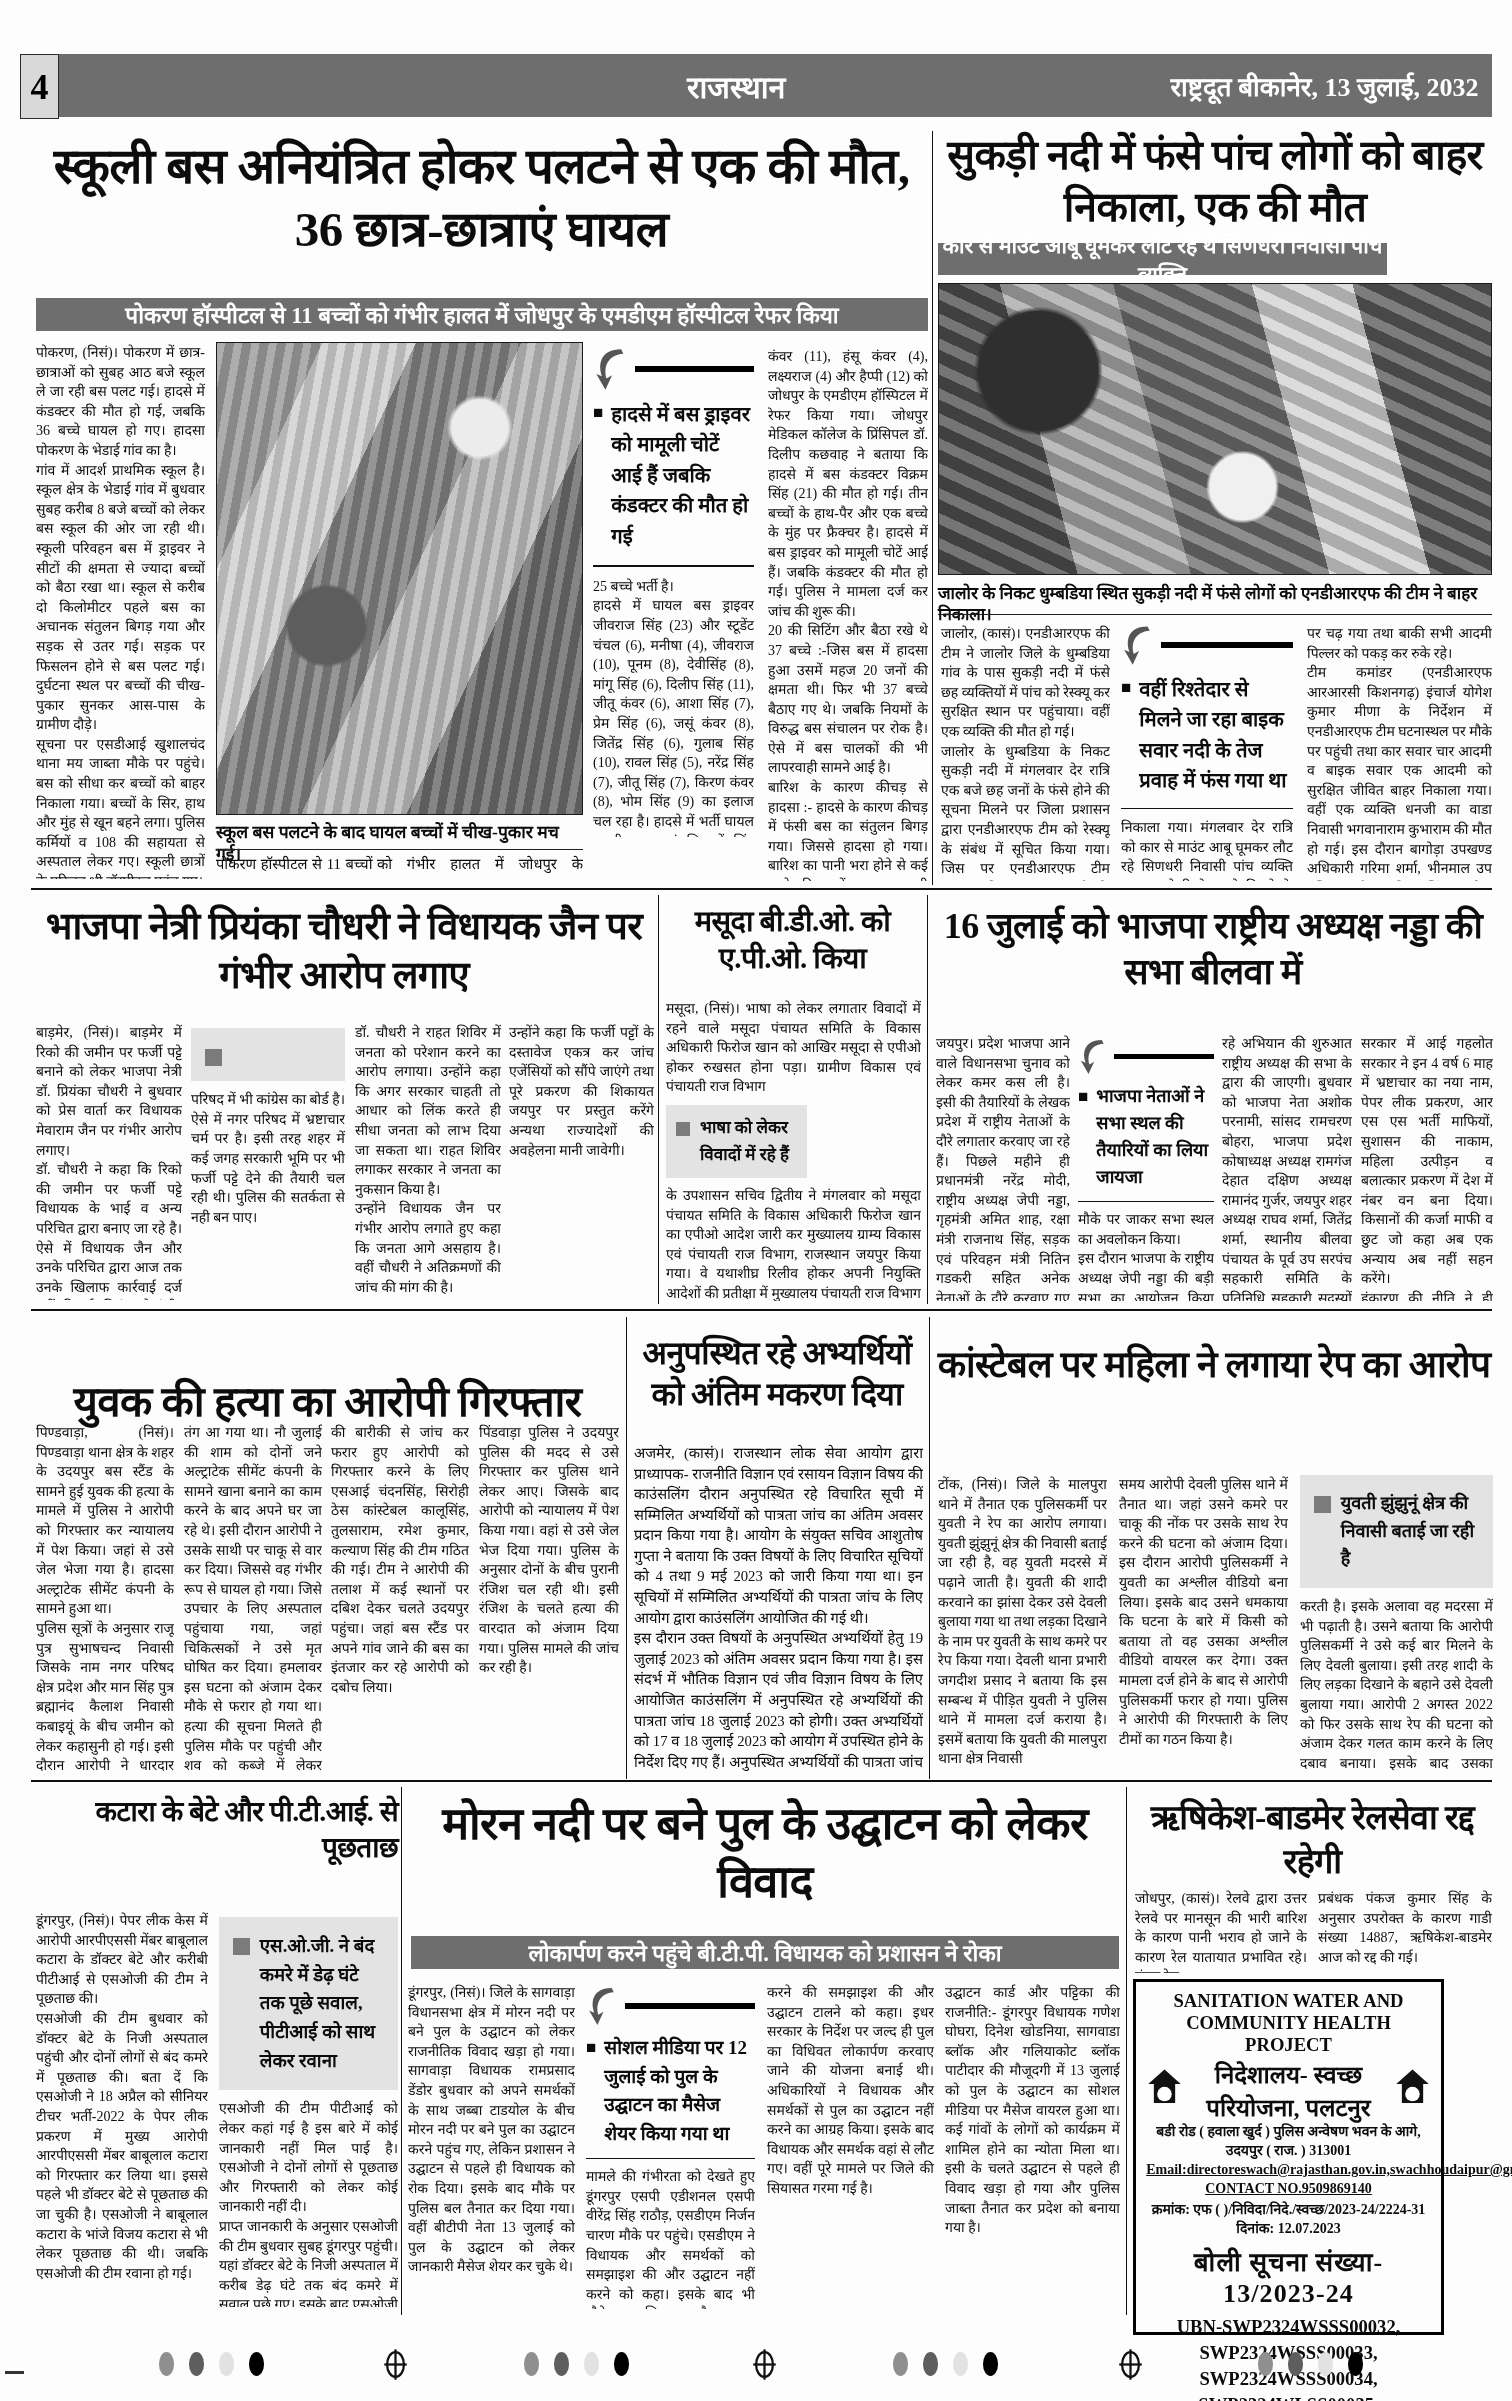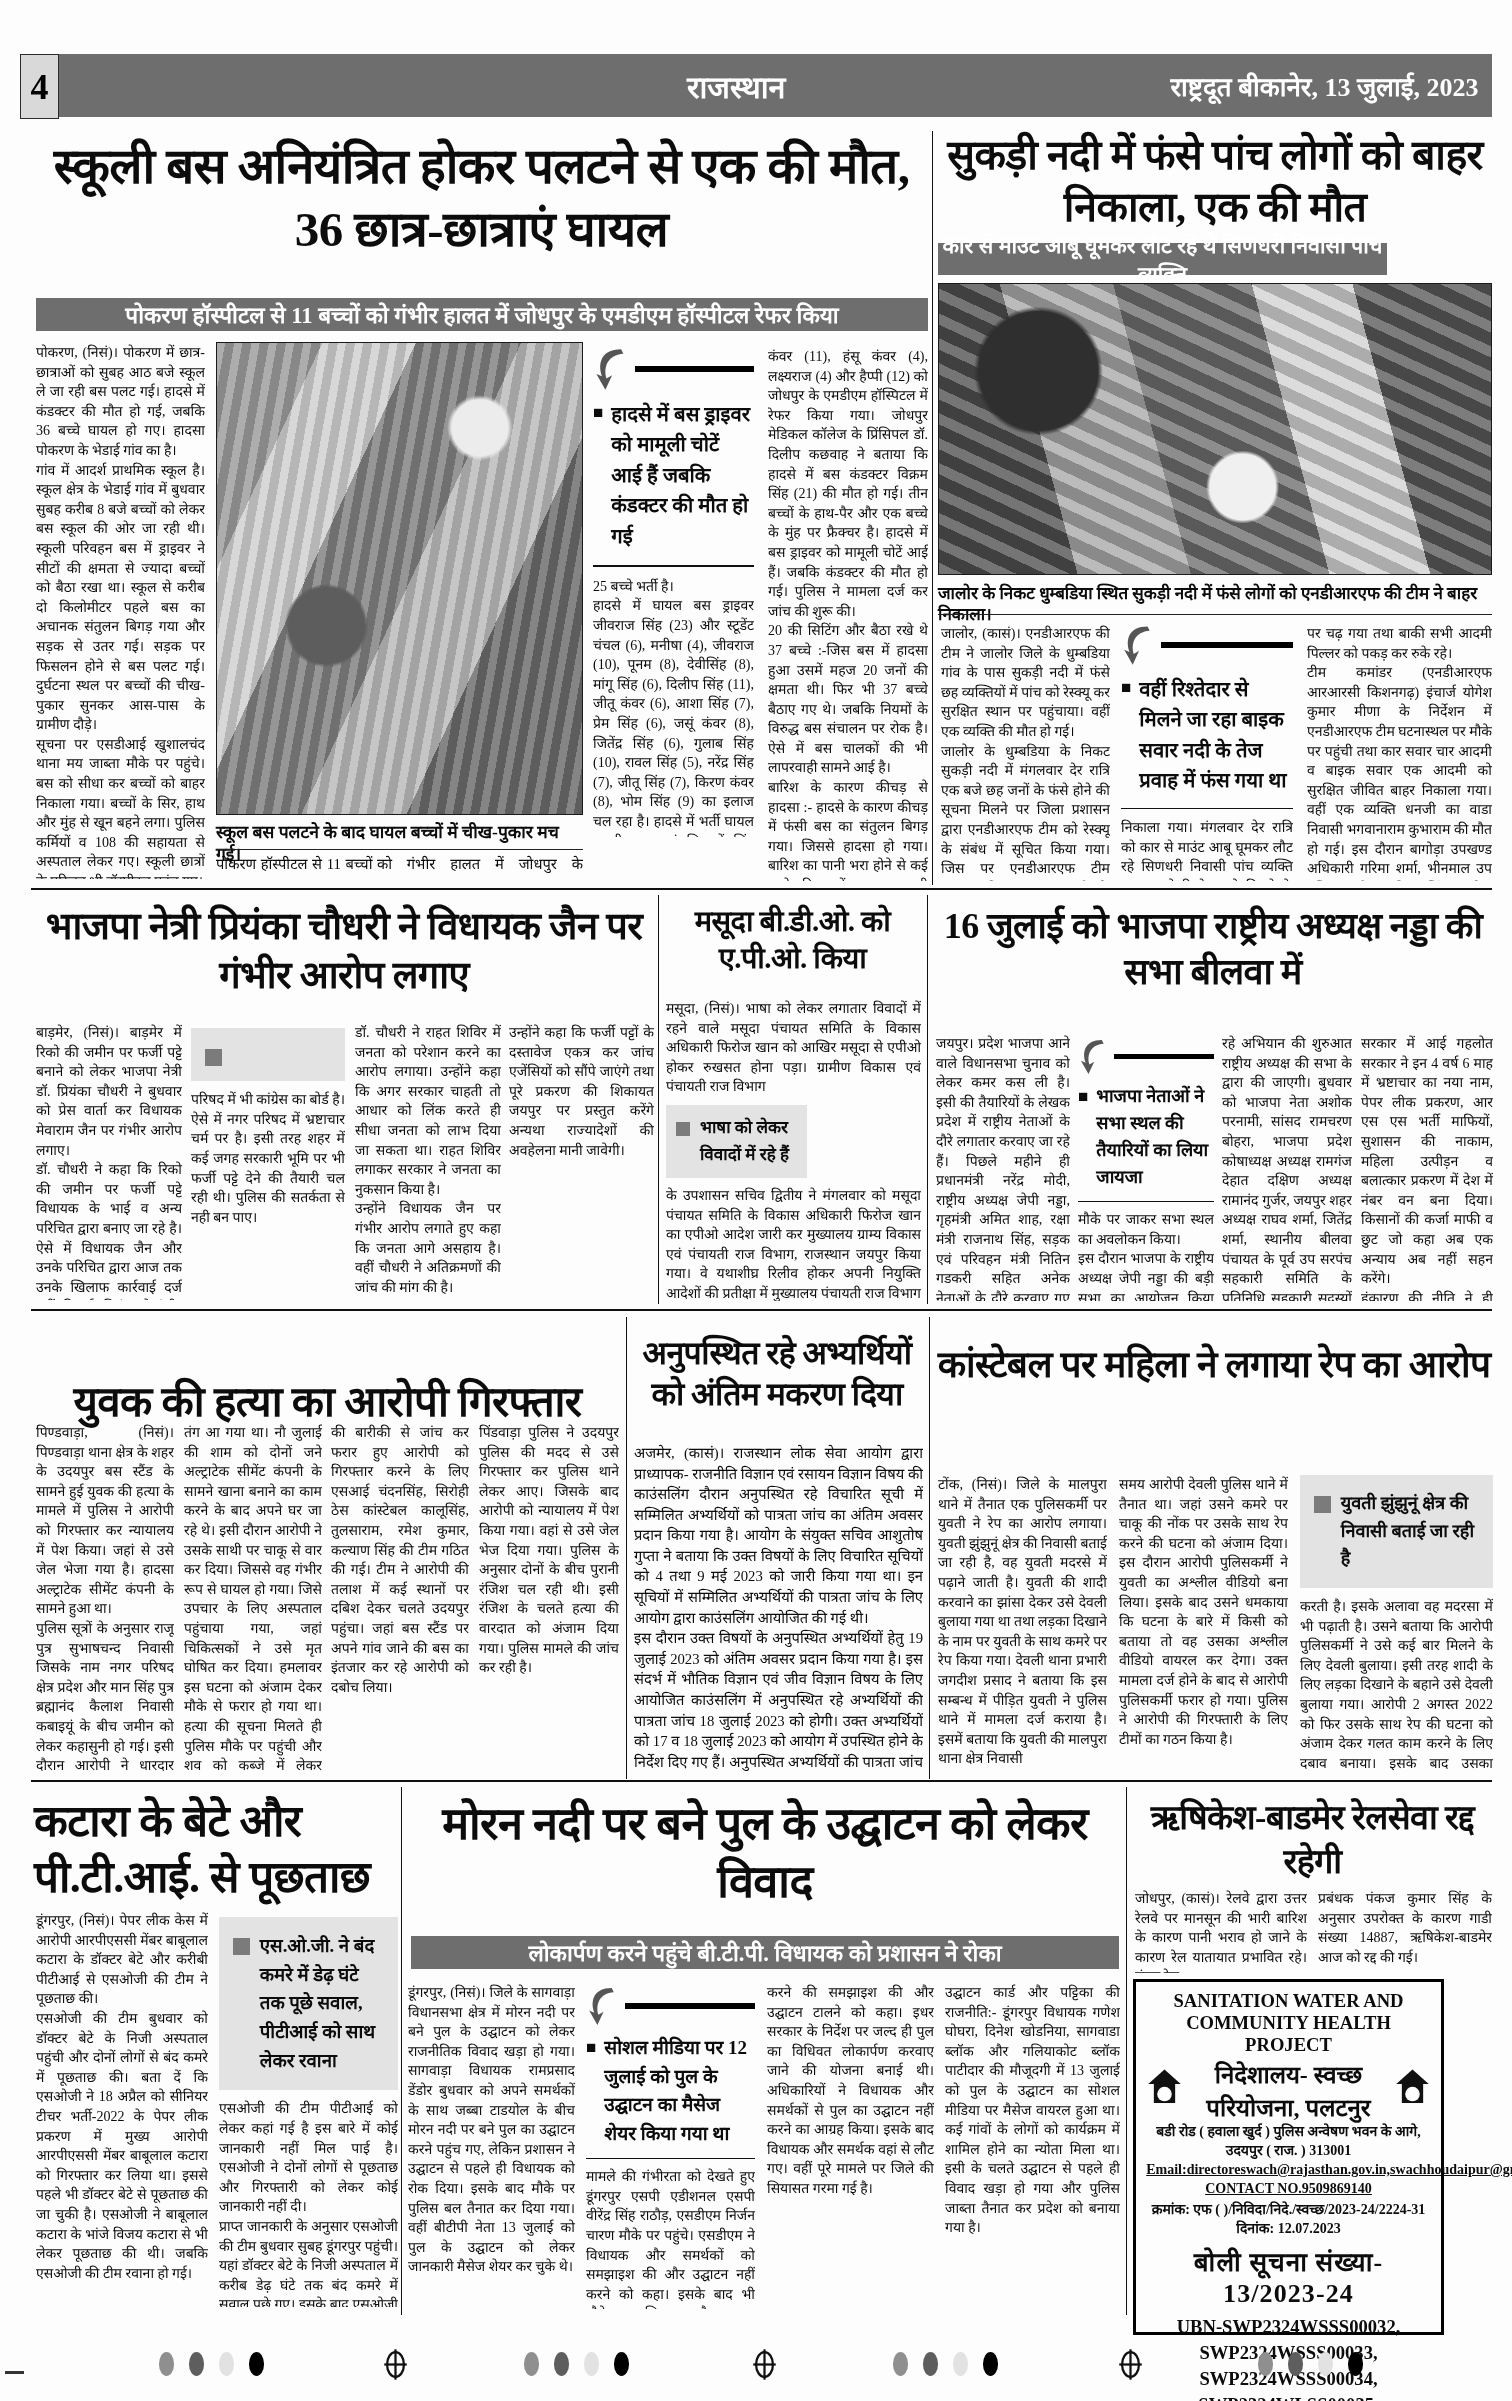--- a/index.html
+++ b/index.html
@@ -47,21 +47,21 @@
   .regdots i{display:block;width:15.2px;height:24px;border-radius:50%;}
 </style>
 </head>
 <body>
 
 <div class="page">
 
   <div class="abs pagenum" style="left:20px;top:54px;width:37px;height:63px;font-size:36px;">4</div>
   <div class="abs headerbar" style="left:59px;top:54px;width:1433px;height:63px;">
     <div style="flex:1;text-align:center;font-size:30.5px;font-weight:bold;padding-left:243px;">राजस्थान</div>
-    <div style="font-size:26px;font-weight:bold;padding-right:13.6px;white-space:nowrap;">राष्ट्रदूत बीकानेर, 13 जुलाई, 2023</div>
+    <div style="font-size:26px;font-weight:bold;padding-right:13.6px;white-space:nowrap;">राष्ट्रदूत बीकानेर, 13 जुलाई, 2032</div>
   </div>
 
   <div class="abs headline" style="left:34px;top:136px;width:895px;font-size:49px;">स्कूली बस अनियंत्रित होकर पलटने से एक की मौत, 36 छात्र-छात्राएं घायल</div>
   <div class="abs kicker" style="left:36px;top:298px;width:892px;height:33px;font-size:22.6px;">पोकरण हॉस्पीटल से 11 बच्चों को गंभीर हालत में जोधपुर के एमडीएम हॉस्पीटल रेफर किया</div>
 
   <div class="abs bodytext" style="left:36px;top:343px;width:169px;height:536px;">पोकरण, (निसं)। पोकरण में छात्र-छात्राओं को सुबह आठ बजे स्कूल ले जा रही बस पलट गई। हादसे में कंडक्टर की मौत हो गई, जबकि 36 बच्चे घायल हो गए। हादसा पोकरण के भेडाई गांव का है।
 गांव में आदर्श प्राथमिक स्कूल है। स्कूल क्षेत्र के भेडाई गांव में बुधवार सुबह करीब 8 बजे बच्चों को लेकर बस स्कूल की ओर जा रही थी। स्कूली परिवहन बस में ड्राइवर ने सीटों की क्षमता से ज्यादा बच्चों को बैठा रखा था। स्कूल से करीब दो किलोमीटर पहले बस का अचानक संतुलन बिगड़ गया और सड़क से उतर गई। सड़क पर फिसलन होने से बस पलट गई। दुर्घटना स्थल पर बच्चों की चीख-पुकार सुनकर आस-पास के ग्रामीण दौड़े।
 सूचना पर एसडीआई खुशालचंद थाना मय जाब्ता मौके पर पहुंचे। बस को सीधा कर बच्चों को बाहर निकाला गया। बच्चों के सिर, हाथ और मुंह से खून बहने लगा। पुलिस कर्मियों व 108 की सहायता से अस्पताल लेकर गए। स्कूली छात्रों के परिजन भी हॉस्पीटल पहुंच गए।</div>
 
   <div class="abs photo" style="left:216px;top:342px;width:367px;height:473px;"></div>
@@ -191,21 +191,21 @@
   <div class="abs" style="left:1300px;top:1475px;width:193px;height:298px;overflow:hidden;">
     <div class="callout-gray" style="font-size:18px;">
       <span class="sq"></span>
       <span>युवती झुंझुनूं क्षेत्र की निवासी बताई जा रही है</span>
     </div>
     <div class="bodytext" style="margin-top:9px;">करती है। इसके अलावा वह मदरसा में भी पढ़ाती है। उसने बताया कि आरोपी पुलिसकर्मी ने उसे कई बार मिलने के लिए देवली बुलाया। इसी तरह शादी के लिए लड़का दिखाने के बहाने उसे देवली बुलाया गया। आरोपी 2 अगस्त 2022 को फिर उसके साथ रेप की घटना को अंजाम देकर गलत काम करने के लिए दबाव बनाया। इसके बाद उसका अश्लील वीडियो वायरल कर देने की धमकी देकर परेशान किया जाता रहा। इसके बाद युवती ने हिम्मत जुटाकर थाने में मामला दर्ज करवाया। पुलिस ने आरोपी के खिलाफ विभिन्न धाराओं में मामला दर्ज कर जांच शुरू की है।</div>
   </div>
 
   <div class="hrule" style="left:31px;top:1780px;width:1461px;"></div>
 
-  <div class="abs headline" style="left:34px;top:1794px;width:364px;font-size:44px;text-align:left;">कटारा के बेटे और पी.टी.आई. से पूछताछ</div>
+  <div class="abs headline" style="left:34px;top:1794px;width:364px;font-size:28px;text-align:right;">कटारा के बेटे और पी.टी.आई. से पूछताछ</div>
   <div class="abs bodytext" style="left:36px;top:1911px;width:172px;height:395px;">डूंगरपुर, (निसं)। पेपर लीक केस में आरोपी आरपीएससी मेंबर बाबूलाल कटारा के डॉक्टर बेटे और करीबी पीटीआई से एसओजी की टीम ने पूछताछ की।
 एसओजी की टीम बुधवार को डॉक्टर बेटे के निजी अस्पताल पहुंची और दोनों लोगों से बंद कमरे में पूछताछ की। बता दें कि एसओजी ने 18 अप्रैल को सीनियर टीचर भर्ती-2022 के पेपर लीक प्रकरण में मुख्य आरोपी आरपीएससी मेंबर बाबूलाल कटारा को गिरफ्तार कर लिया था। इससे पहले भी डॉक्टर बेटे से पूछताछ की जा चुकी है। एसओजी ने बाबूलाल कटारा के भांजे विजय कटारा से भी लेकर पूछताछ की थी। जबकि एसओजी की टीम रवाना हो गई।</div>
   <div class="abs" style="left:219px;top:1917px;width:179px;height:390px;overflow:hidden;">
     <div class="callout-gray" style="font-size:18.6px;">
       <span class="sq"></span>
       <span>एस.ओ.जी. ने बंद कमरे में डेढ़ घंटे तक पूछे सवाल, पीटीआई को साथ लेकर रवाना</span>
     </div>
     <div class="bodytext" style="margin-top:9px;">एसओजी की टीम पीटीआई को लेकर कहां गई है इस बारे में कोई जानकारी नहीं मिल पाई है। एसओजी ने दोनों लोगों से पूछताछ और गिरफ्तारी को लेकर कोई जानकारी नहीं दी।
 प्राप्त जानकारी के अनुसार एसओजी की टीम बुधवार सुबह डूंगरपुर पहुंची। यहां डॉक्टर बेटे के निजी अस्पताल में करीब डेढ़ घंटे तक बंद कमरे में सवाल पूछे गए। इसके बाद एसओजी की टीम पीटीआई को साथ लेकर रवाना हो गई। खाया और फिर रवाना हो गए।</div>
   </div>

